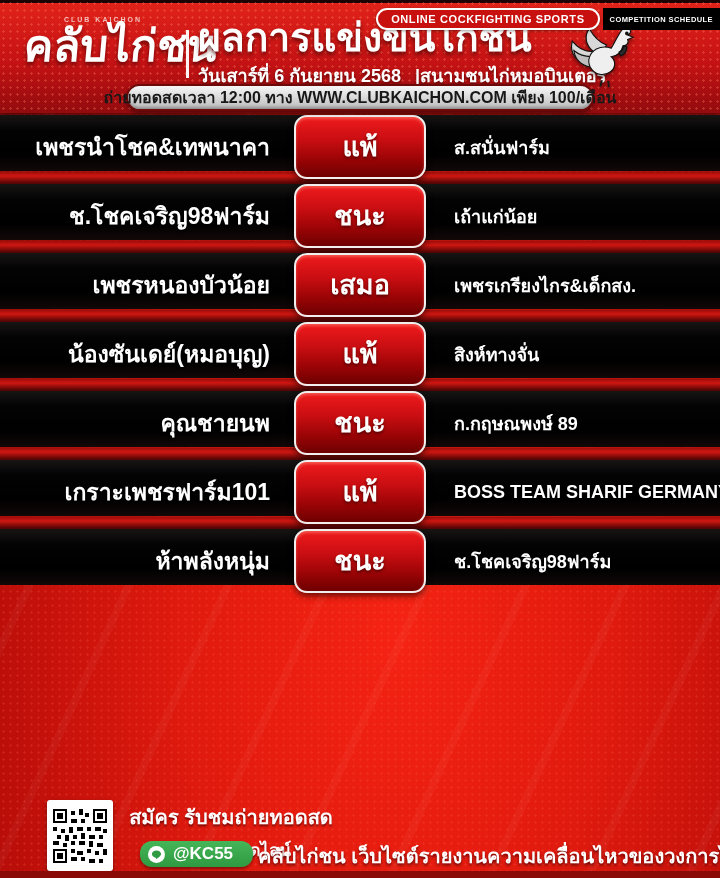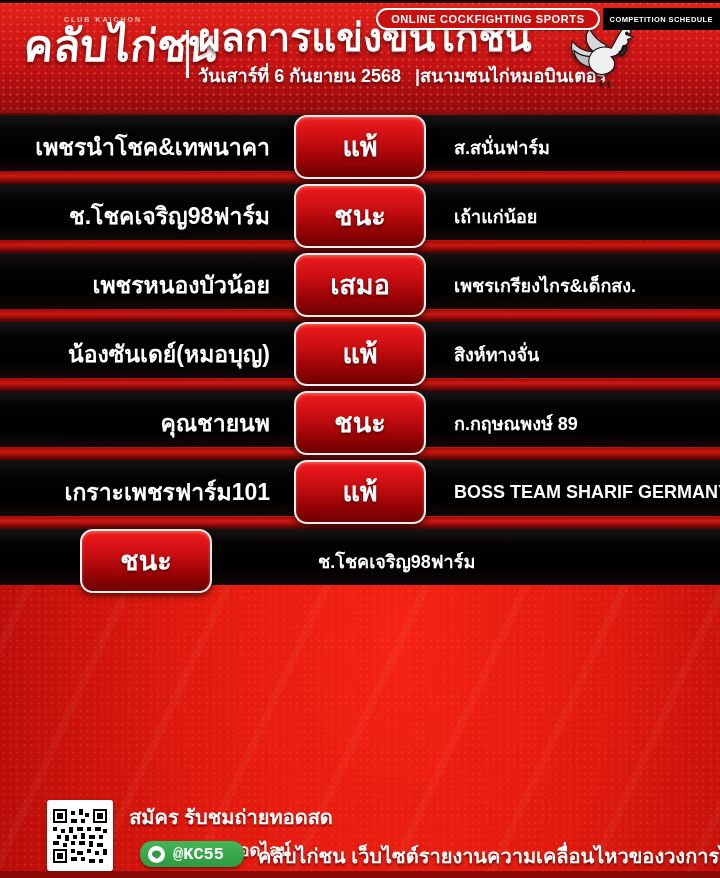--- a/index.html
+++ b/index.html
@@ -113,21 +113,21 @@
   .promo{position:absolute;left:118px;top:801px;width:226px;text-align:center;z-index:3;}
   .promo-line1{font-size:20px;font-weight:bold;color:#fff;white-space:nowrap;text-shadow:0 2px 2px rgba(80,0,0,.7);}
   .promo-line2{font-size:17px;font-weight:bold;color:#fff;margin-top:3px;white-space:nowrap;text-shadow:0 2px 2px rgba(80,0,0,.7);}
   .line-badge{
     position:absolute;left:140px;top:841px;z-index:4;cursor:pointer;
     display:flex;align-items:center;gap:8px;
     background:linear-gradient(180deg,#46b558 0%,#2e9a41 100%);
     border-radius:12px;padding:2px 20px 2px 8px;height:22px;
     box-shadow:0 2px 3px rgba(0,0,0,.4);
   }
-  .line-id{font-size:17px;font-weight:bold;color:#fff;white-space:nowrap;font-family:Liberation Mono, monospace;}
+  .line-id{font-size:17px;font-weight:bold;color:#fff;white-space:nowrap;}
   .line-icon{
     width:17px;height:17px;border-radius:50%;background:#fff;
     display:flex;align-items:center;justify-content:center;flex:0 0 auto;
   }
   .tagline{
     position:absolute;left:258px;top:840px;z-index:3;
     font-size:20px;font-weight:bold;color:#fff;white-space:nowrap;
     text-shadow:0 2px 3px rgba(80,0,0,.85);
   }
   .bottom-bar{position:absolute;left:0;right:0;bottom:0;height:7px;background:#8a0a07;z-index:3;}
@@ -166,20 +166,21 @@
         <path d="M36,52 C14,52 4,38 8,22 C17,33 26,36 35,35 C25,27 23,15 30,6 C36,17 44,24 52,27 Z" fill="#d8d8d8"></path>
         <path d="M40,55 C24,57 12,48 10,34 C20,42 30,43 40,41 Z" fill="#bfbfbf"></path>
         <path d="M70,10 c3,-6 9,-7 12,-3 c2,3 0,6 -3,7 l7,3 -7,3 c2,4 -1,8 -6,8 c-2,8 -8,13 -15,14 c6,5 6,14 -1,19 c-8,6 -20,5 -26,-6 c-4,-8 -1,-18 8,-23 c6,-3 13,-3 19,-1 c3,-5 7,-13 12,-21 z" fill="#efefef"></path>
         <path d="M74,28 c0,4 -3,7 -6,8 l2,5 c5,-2 8,-7 8,-12 z" fill="#2a2a2a"></path>
         <path d="M46,72 l-2,8 m10,-7 l1,8" stroke="#1a1a1a" stroke-width="2.4" fill="none"></path>
         <circle cx="78" cy="12" r="1.6" fill="#111"></circle>
       </g>
     </svg>
   </div>
 
+  <div class="live-bar">ถ่ายทอดสดเวลา 12:00 ทาง WWW.CLUBKAICHON.COM เพียง 100/เดือน</div>
 </div>
 
 <div class="rows">
 
   <div class="row">
     <div class="cell-left">เพชรนำโชค&amp;เทพนาคา</div>
     <button class="result-btn">แพ้</button>
     <div class="cell-right">ส.สนั่นฟาร์ม</div>
   </div>
 
@@ -207,20 +208,21 @@
     <div class="cell-right">ก.กฤษณพงษ์ 89</div>
   </div>
 
   <div class="row">
     <div class="cell-left">เกราะเพชรฟาร์ม101</div>
     <button class="result-btn">แพ้</button>
     <div class="cell-right">BOSS TEAM SHARIF GERMANY</div>
   </div>
 
   <div class="row">
+    <div class="cell-left">ห้าพลังหนุ่ม</div>
     <button class="result-btn">ชนะ</button>
     <div class="cell-right">ช.โชคเจริญ98ฟาร์ม</div>
   </div>
 
 </div>
 
 <div class="qr-tile">
   <svg width="58" height="58" viewBox="0 0 29 29">
     <rect x="0" y="0" width="29" height="29" fill="#fff"></rect>
     <g fill="#000">

